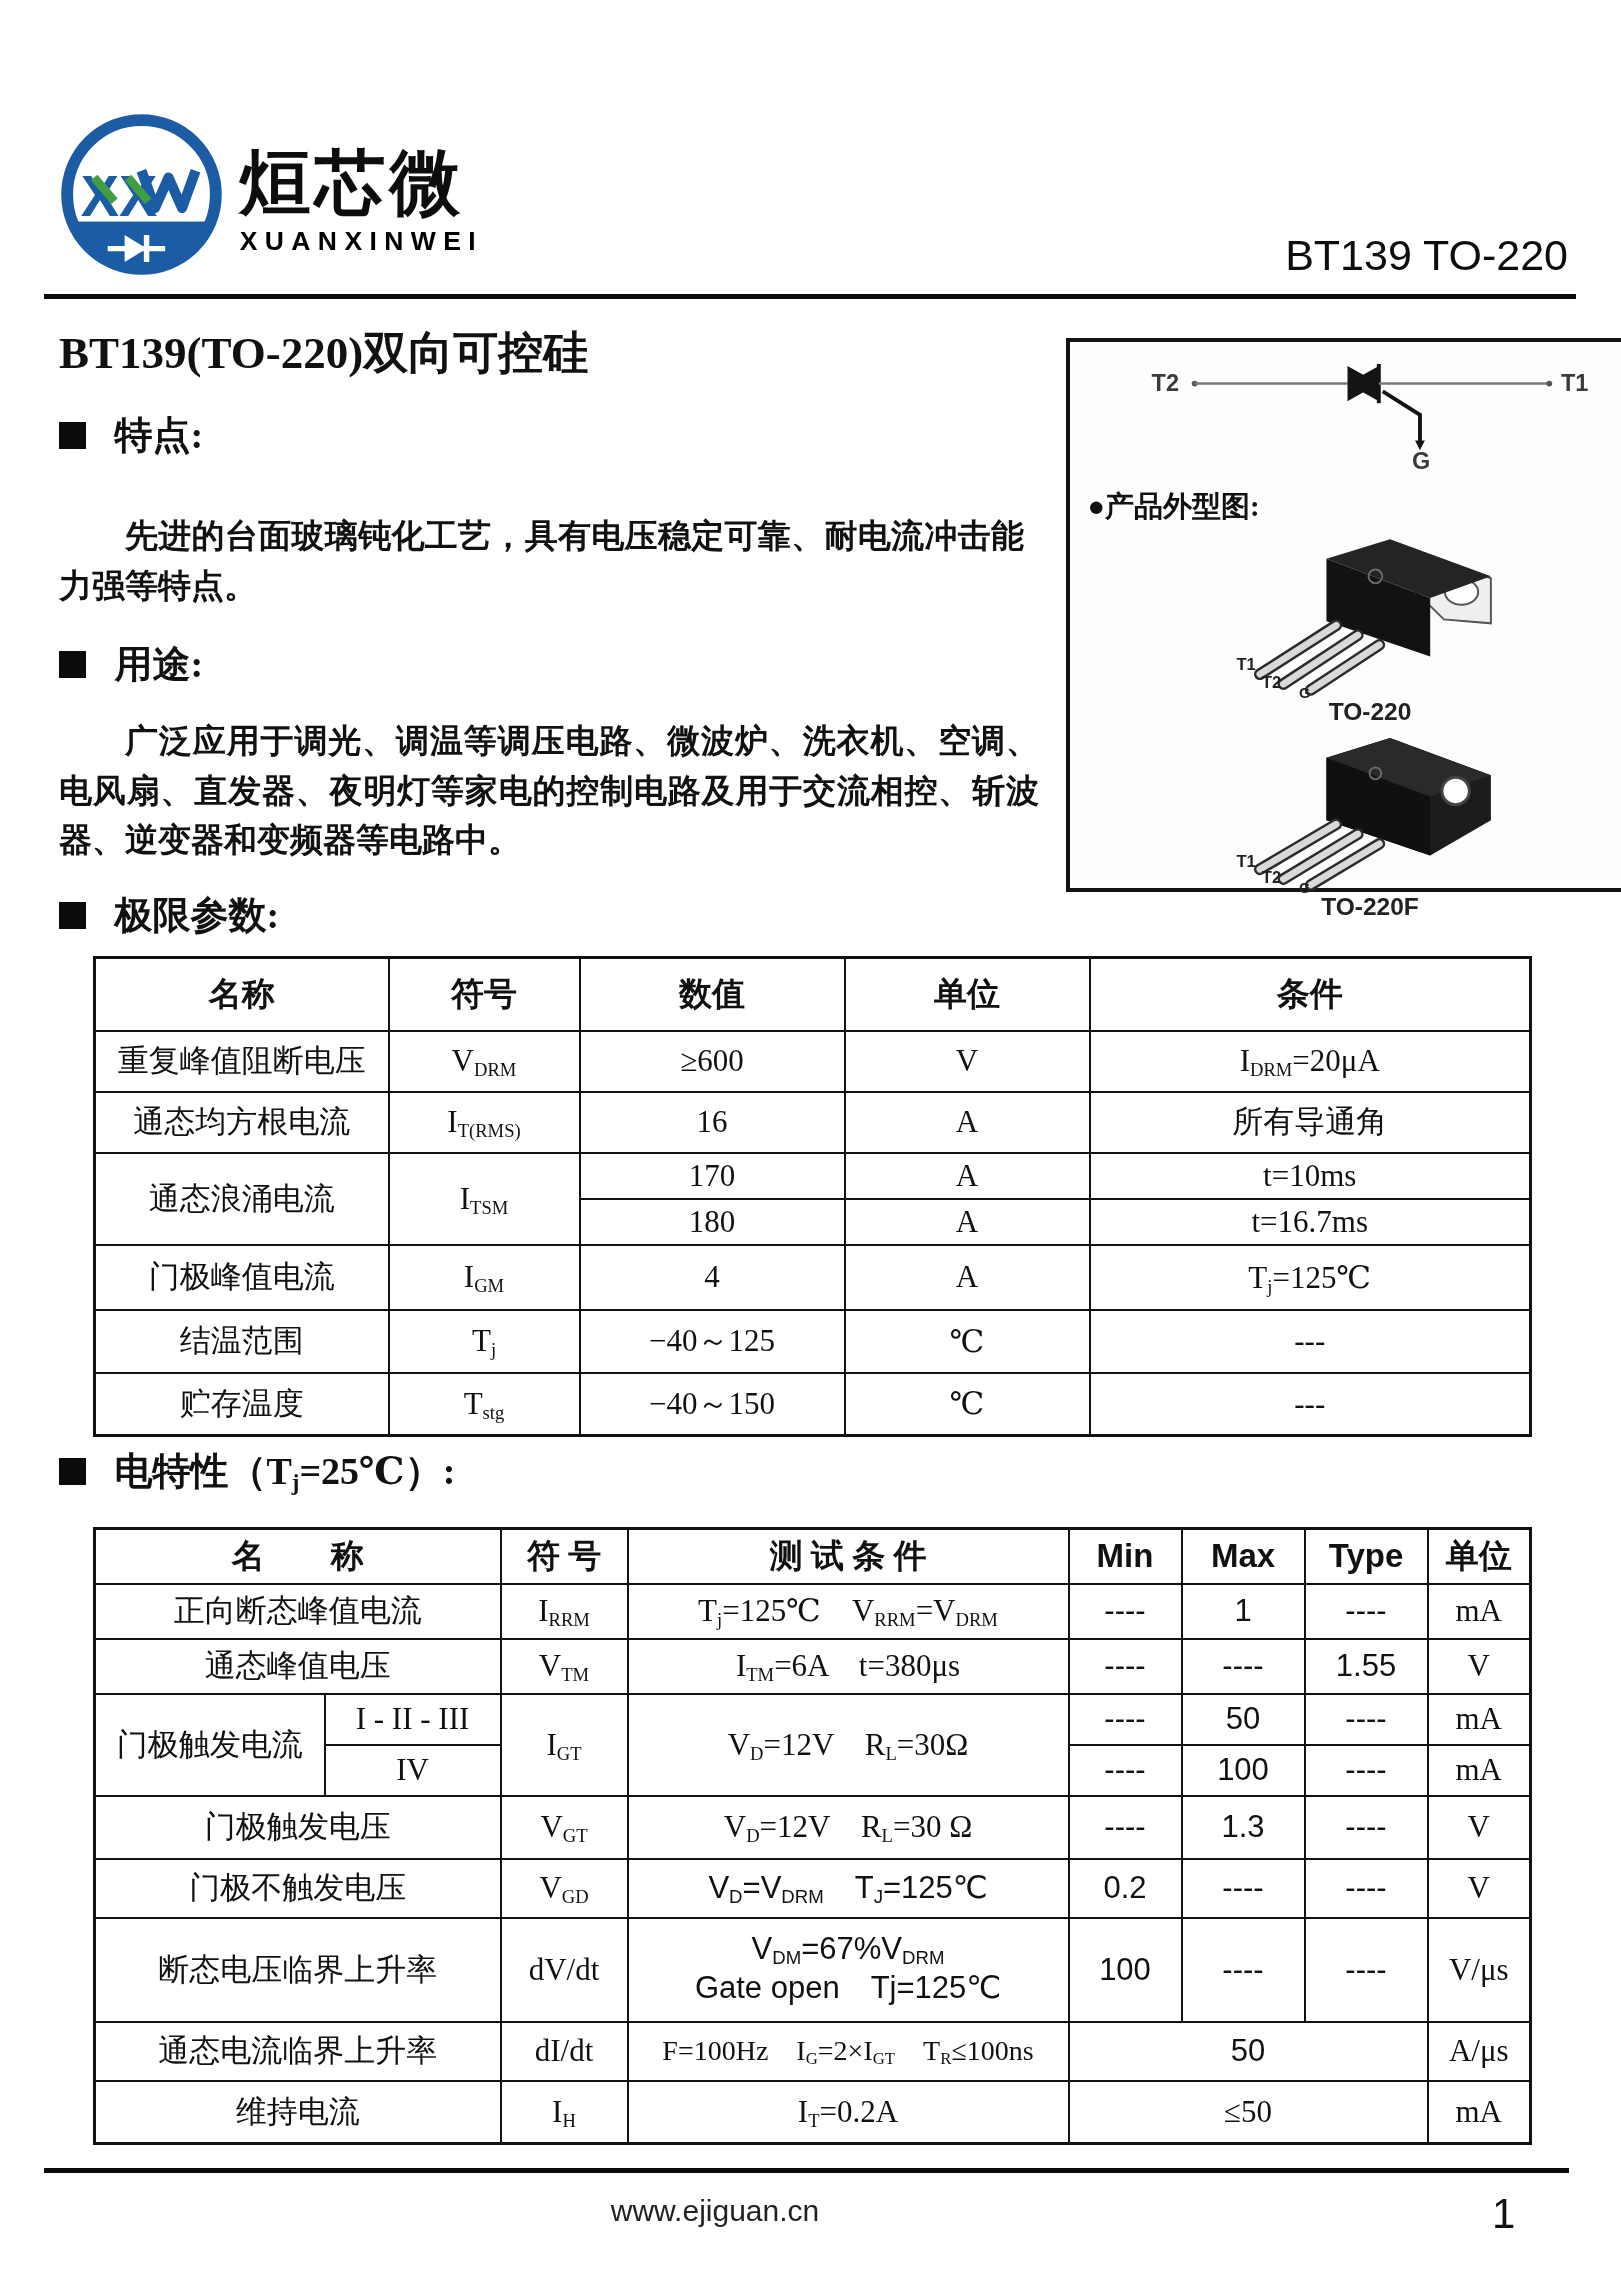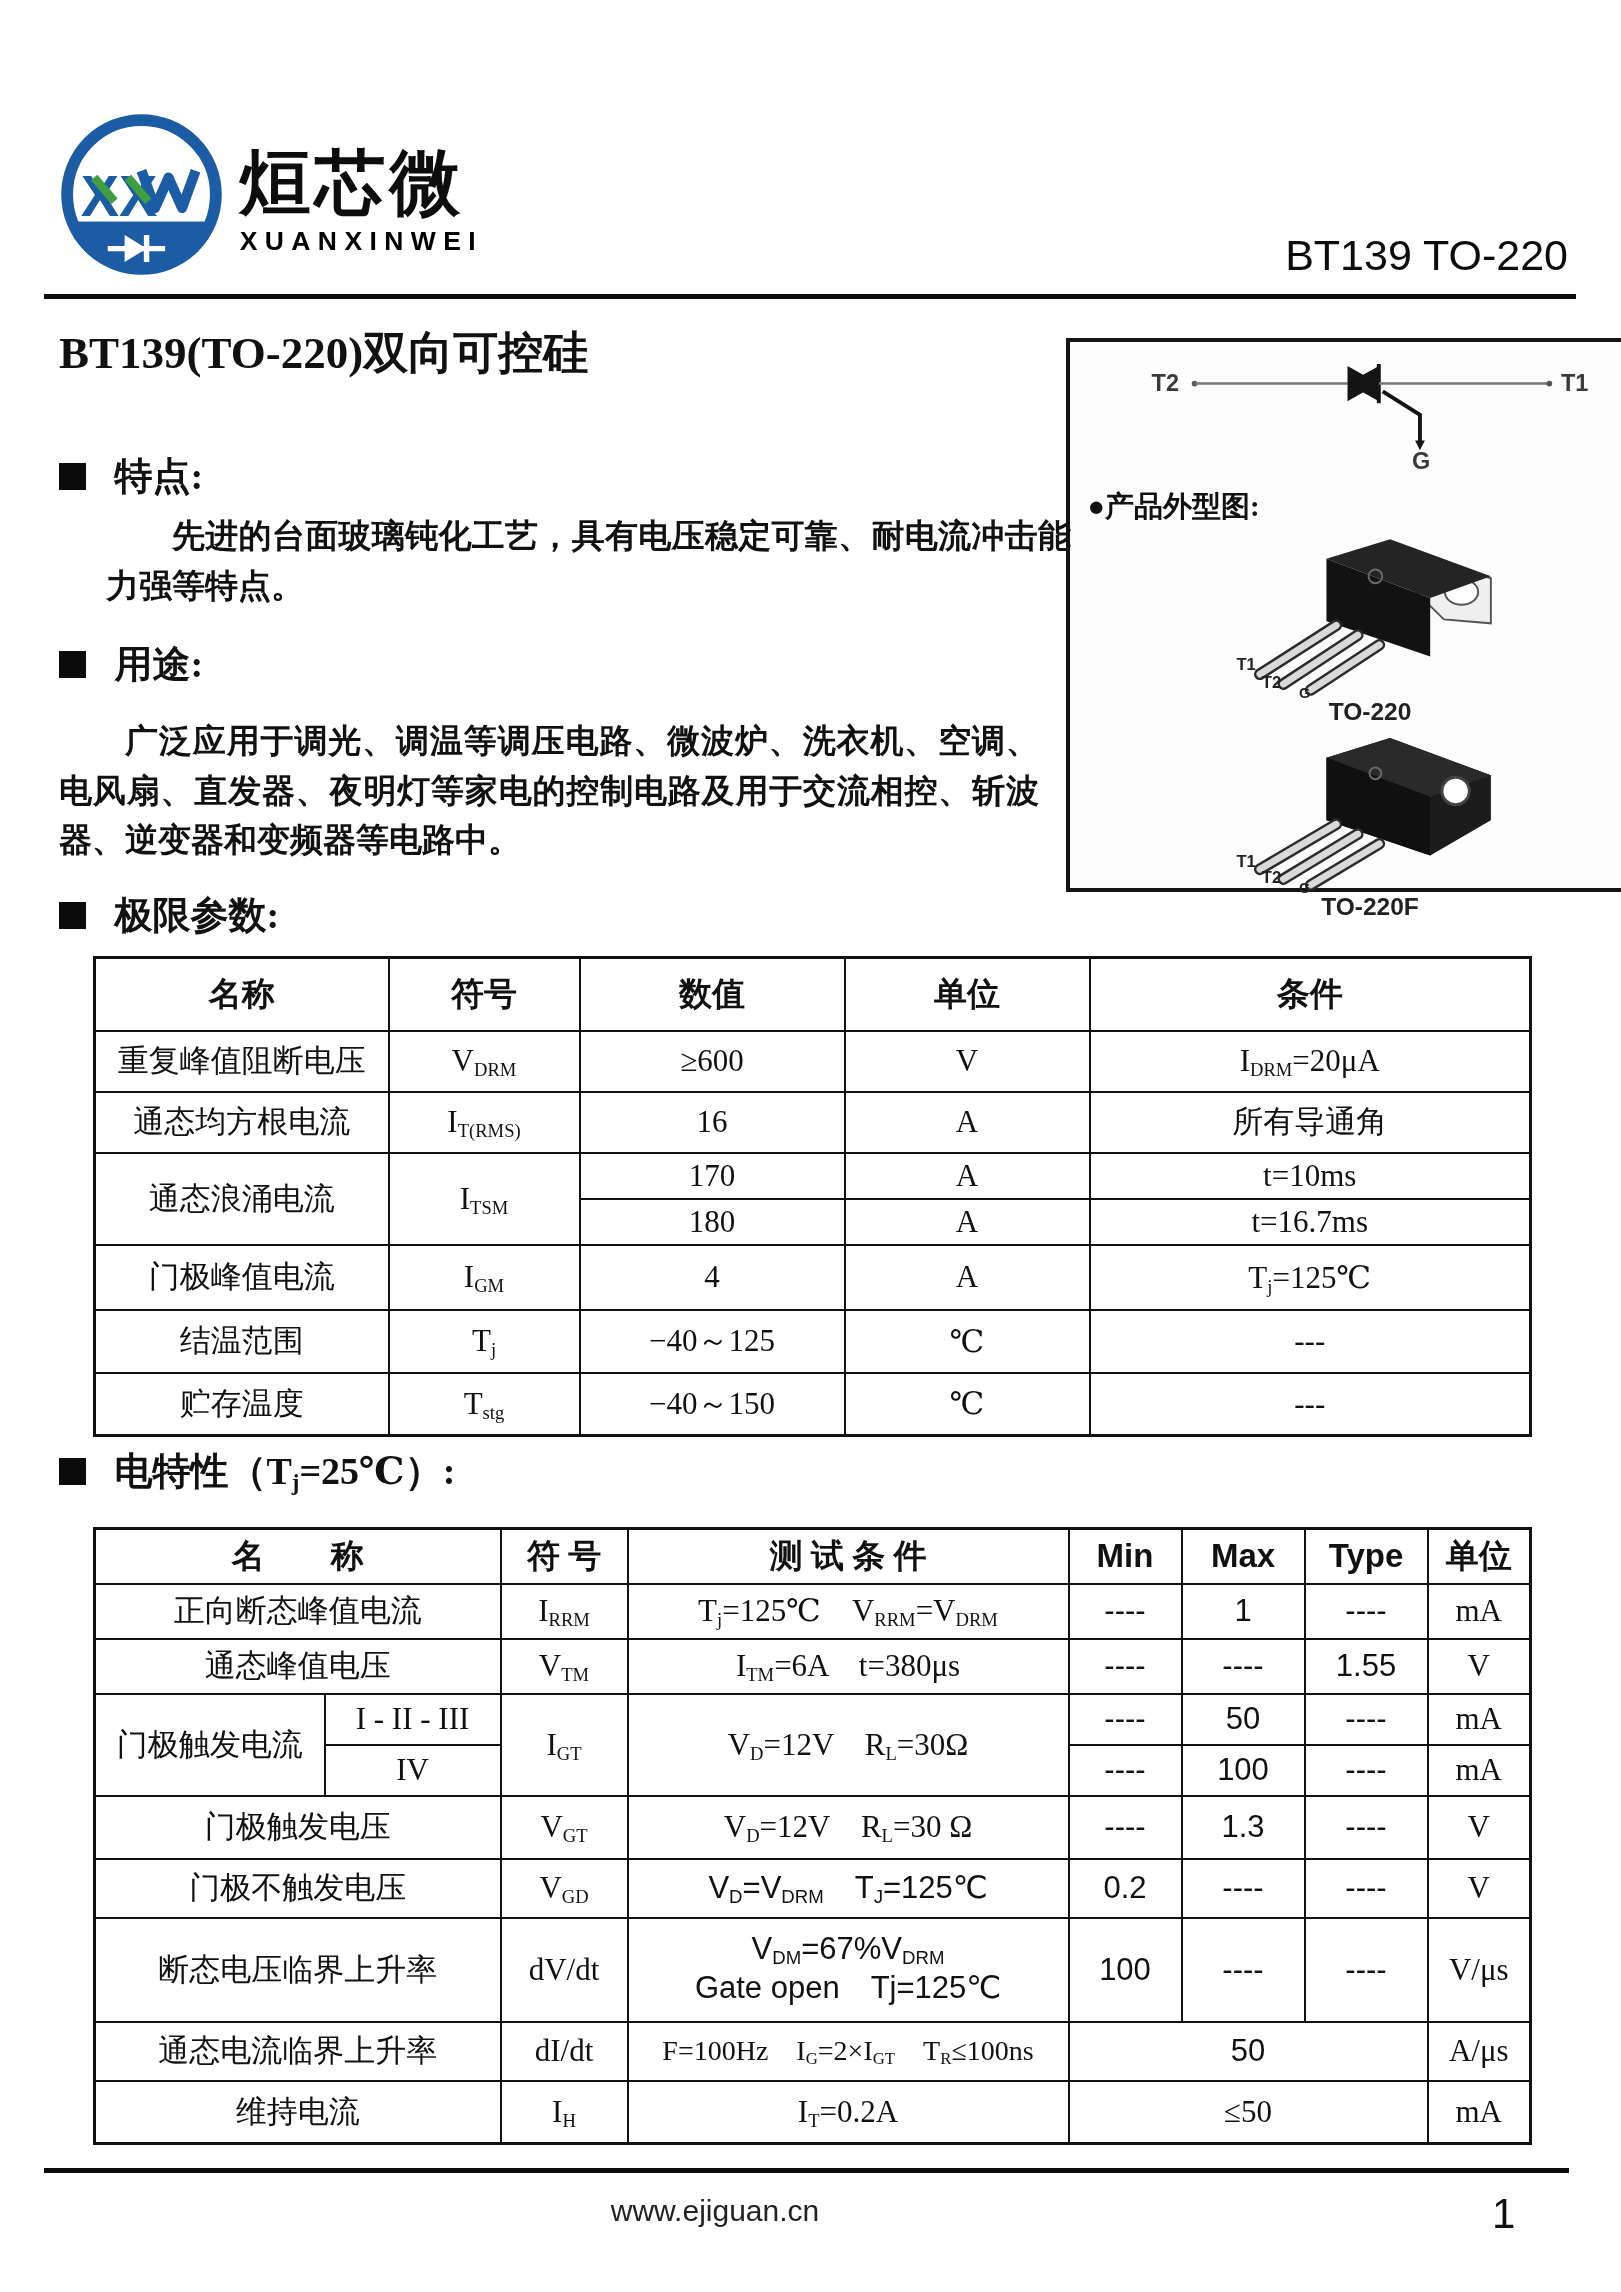--- a/index.html
+++ b/index.html
@@ -140,25 +140,25 @@
           <line x1="174" y1="116" x2="104" y2="158" stroke="#d9d9d9" stroke-width="7"></line>
         </g>
         <text x="28" y="140" font-family="Liberation Sans, DejaVu Sans, sans-serif" font-weight="bold" font-size="17" fill="#222">T1</text>
         <text x="54" y="156" font-family="Liberation Sans, DejaVu Sans, sans-serif" font-weight="bold" font-size="17" fill="#222">T2</text>
         <text x="92" y="166" font-family="Liberation Sans, DejaVu Sans, sans-serif" font-weight="bold" font-size="15" fill="#222">G</text>
       </svg>
       <div class="pkg-cap">TO-220F</div>
     </div>
   </div>
 
-  <div class="sec-head" style="top:451px;text-align:center;">
+  <div class="sec-head" style="top:410px;text-align:center;">
     <span class="sq"></span>
     <span>特点:</span>
   </div>
-  <div class="para" style="top:512px;width:965px;margin-left:47px;">先进的台面玻璃钝化工艺，具有电压稳定可靠、耐电流冲击能力强等特点。</div>
+  <div class="para" style="top:512px;width:965px;">先进的台面玻璃钝化工艺，具有电压稳定可靠、耐电流冲击能力强等特点。</div>
 
   <div class="sec-head" style="top:639px;">
     <span class="sq"></span>
     <span>用途:</span>
   </div>
   <div class="para" style="top:717px;width:980px;">广泛应用于调光、调温等调压电路、微波炉、洗衣机、空调、电风扇、直发器、夜明灯等家电的控制电路及用于交流相控、斩波器、逆变器和变频器等电路中。</div>
 
   <div class="sec-head" style="top:890px;">
     <span class="sq"></span>
     <span>极限参数:</span>

